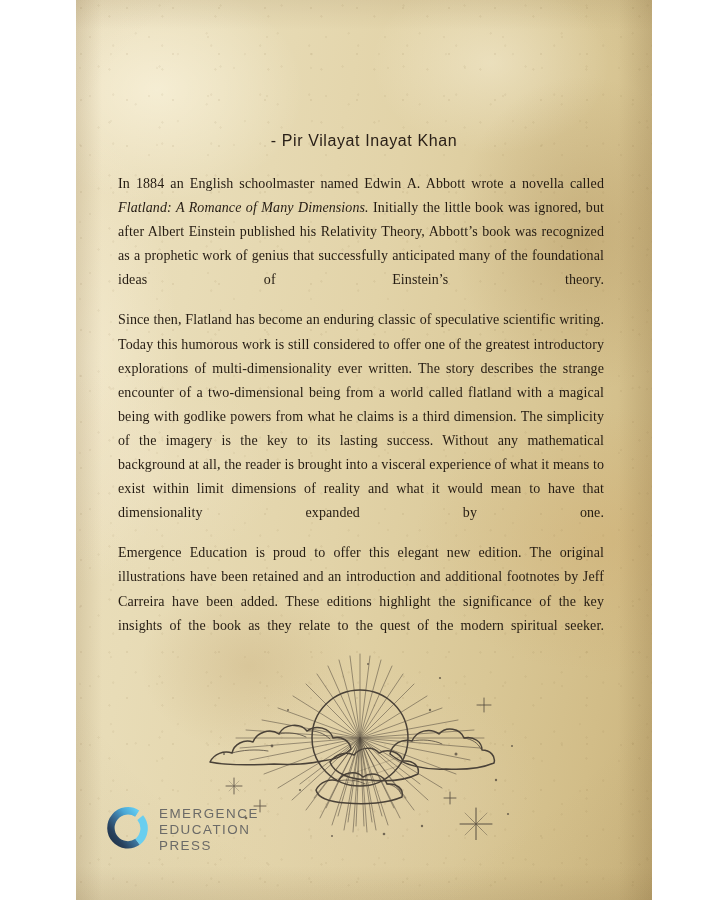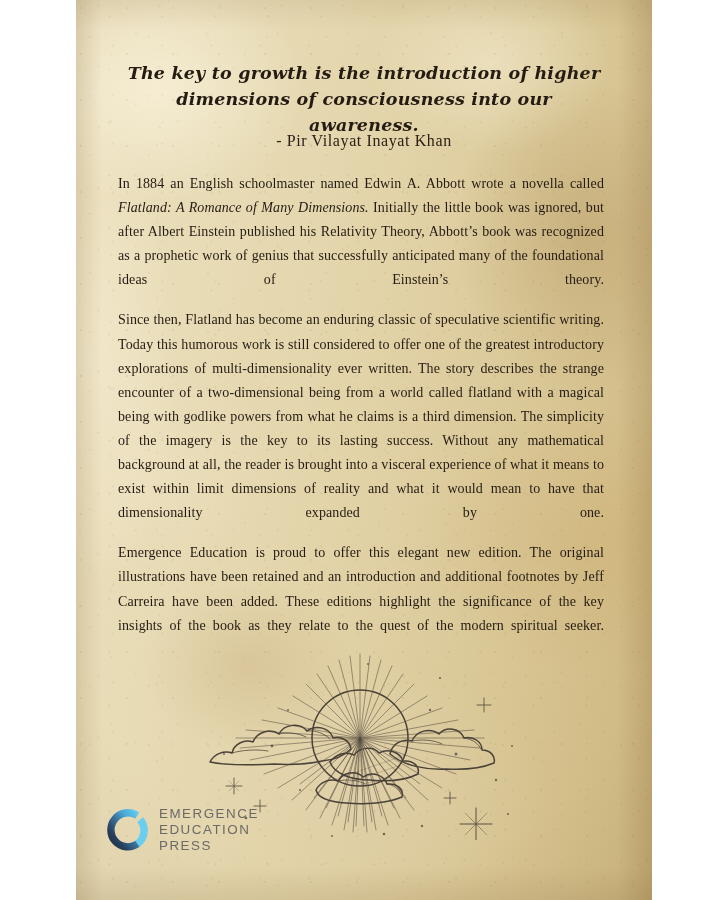--- a/index.html
+++ b/index.html
@@ -96,21 +96,21 @@
     letter-spacing: .2px;
     color: #241b12;
   }
 
   .attribution {
     position: absolute;
     left: 48px;
     top: 132px;
     width: 480px;
     text-align: center;
-    font-family: Liberation Serif, serif;
+    font-family: Liberation Sans, sans-serif;
     font-size: 16px;
     letter-spacing: .6px;
     color: #2a2018;
   }
 
   #body-copy {
     position: absolute;
     left: 42px;
     top: 172px;
     width: 486px;
@@ -136,21 +136,20 @@
     height: 190px;
   }
   #illustration svg { display: block; }
 
   
   #logo {
     position: absolute;
     left: 28px;
     top: 806px;
     display: flex;
-    align-items: center;
     gap: 11px;
   }
   #logo-mark { width: 44px; height: 44px; display: block; }
   #logo-words {
     font-family: "Liberation Sans", sans-serif;
     font-size: 13.4px;
     line-height: 16.2px;
     letter-spacing: 1.5px;
     color: #6b6a67;
     text-transform: uppercase;
@@ -163,21 +162,20 @@
 
 <div id="canvas">
 
   <div id="page">
 
     <div id="page-grain"></div>
     <div id="page-vignette"></div>
 
     <div id="content">
 
-      <div class="quote">The key to growth is the introduction of higher dimensions of consciousness into our awareness.</div>
 
       <div class="attribution">- Pir Vilayat Inayat Khan</div>
 
       <div id="body-copy">
           <p class="para">In 1884 an English schoolmaster named Edwin A. Abbott wrote a novella called <i>Flatland: A Romance of Many Dimensions.</i> Initially the little book was ignored, but after Albert Einstein published his Relativity Theory, Abbott’s book was recognized as a prophetic work of genius that successfully anticipated many of the foundational ideas of Einstein’s theory.</p>
           <p class="para">Since then, Flatland has become an enduring classic of speculative scientific writing. Today this humorous work is still considered to offer one of the greatest introductory explorations of multi-dimensionality ever written. The story describes the strange encounter of a two-dimensional being from a world called flatland with a magical being with godlike powers from what he claims is a third dimension. The simplicity of the imagery is the key to its lasting success. Without any mathematical background at all, the reader is brought into a visceral experience of what it means to exist within limit dimensions of reality and what it would mean to have that dimensionality expanded by one.</p>
           <p class="para" style="margin-bottom: 12px;">Emergence Education is proud to offer this elegant new edition. The original illustrations have been retained and an introduction and additional footnotes by Jeff Carreira have been added. These editions highlight the significance of the key insights of the book as they relate to the quest of the modern spiritual seeker.</p>
         </div>
 
       <div id="illustration">

